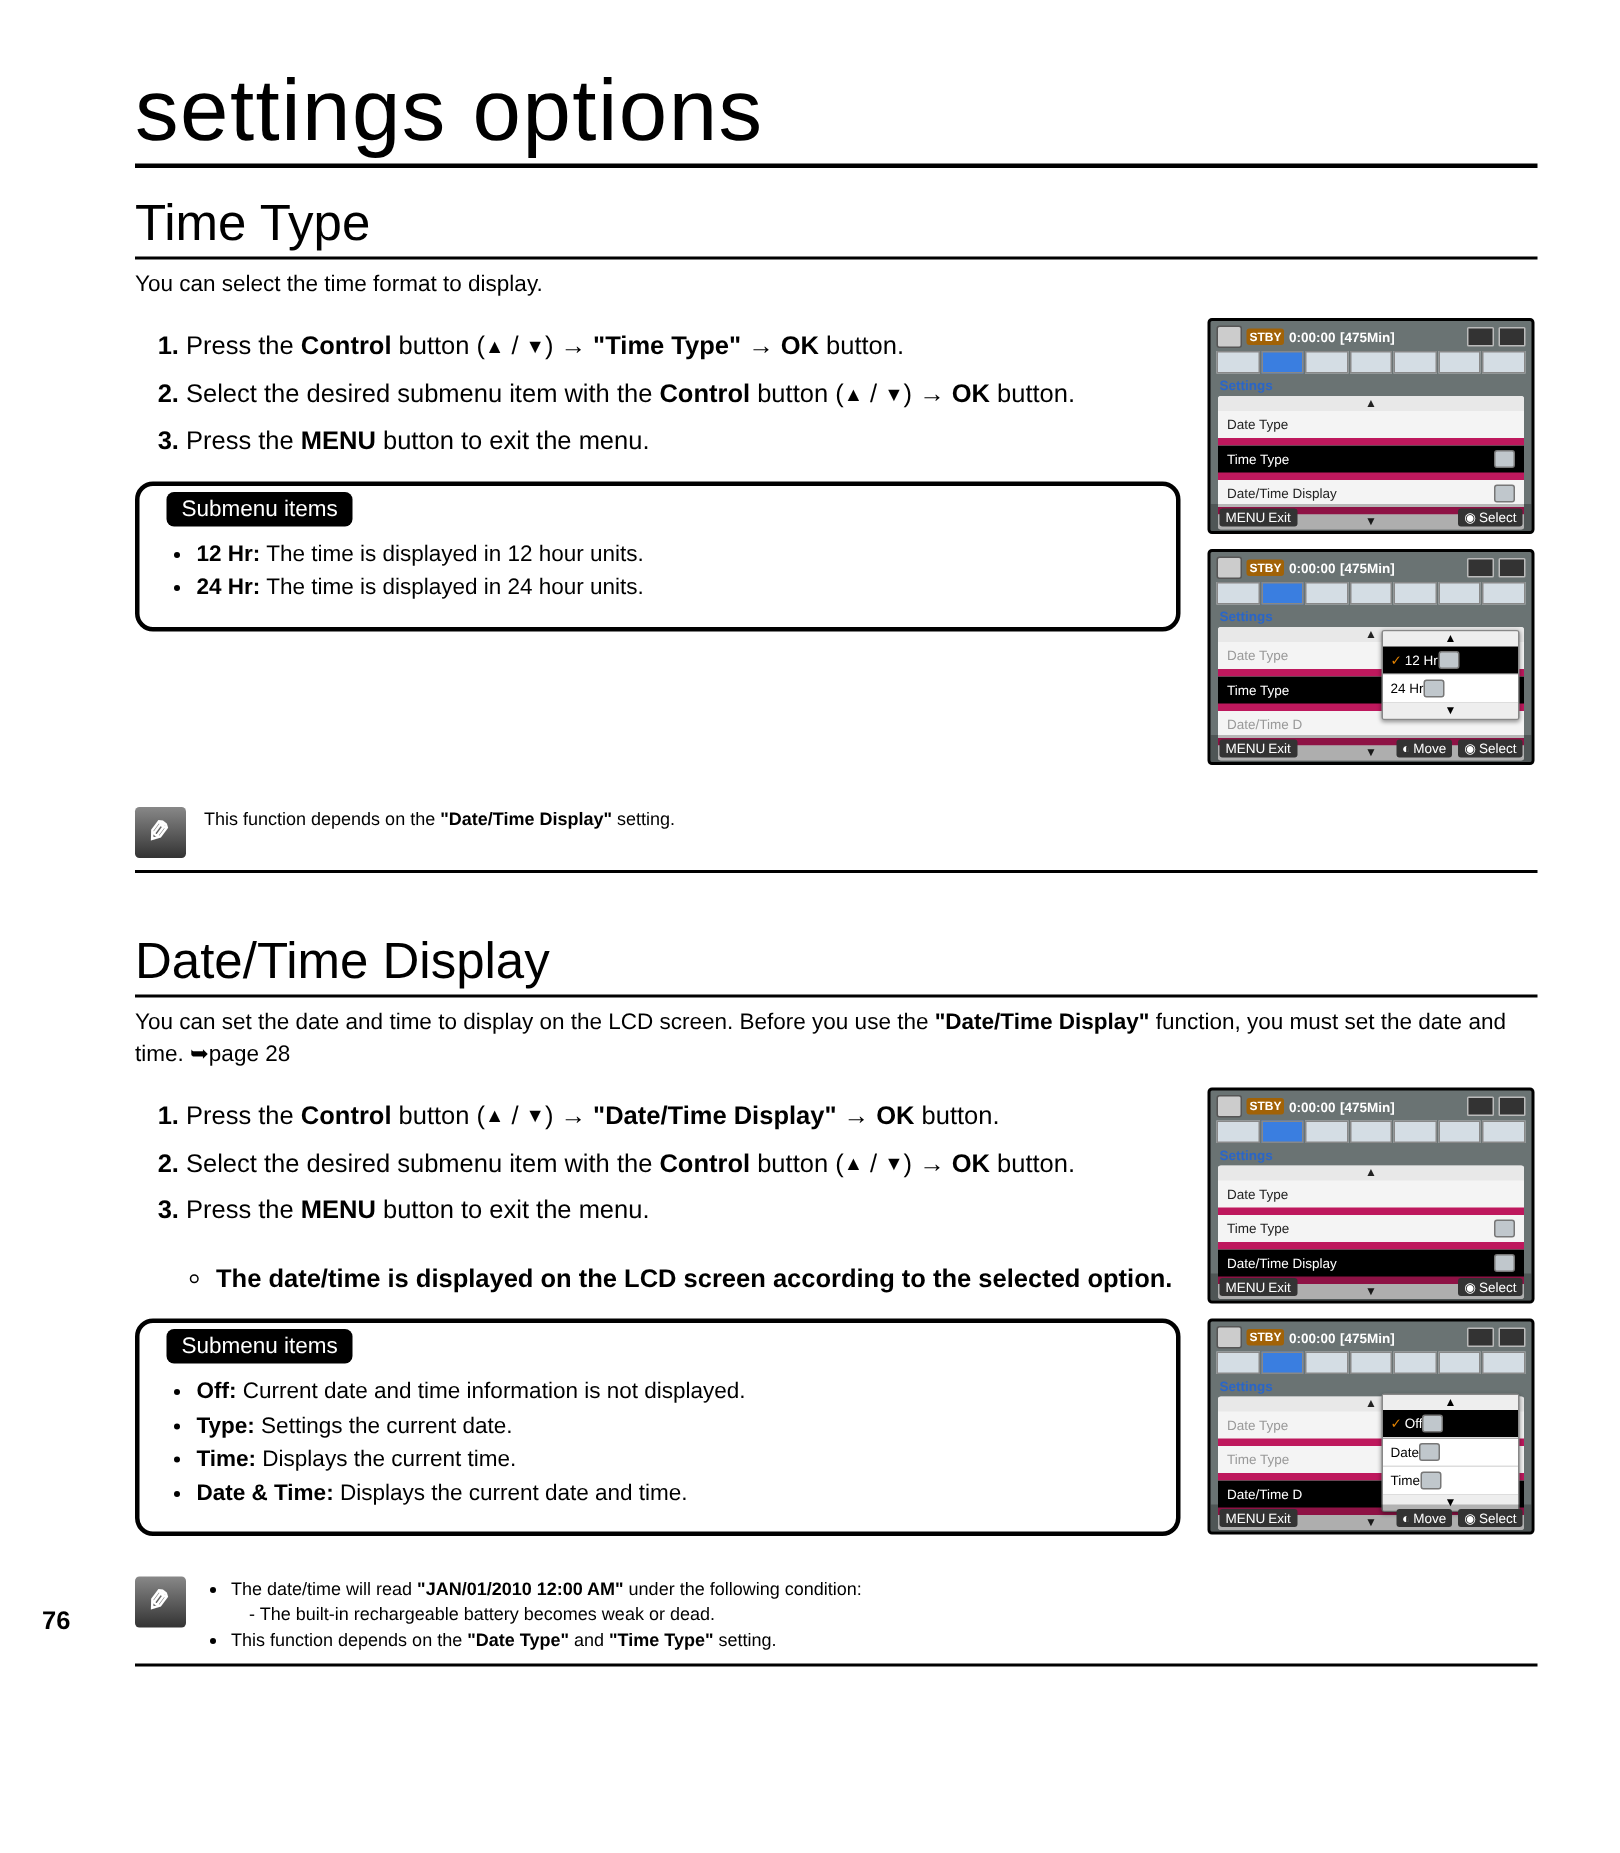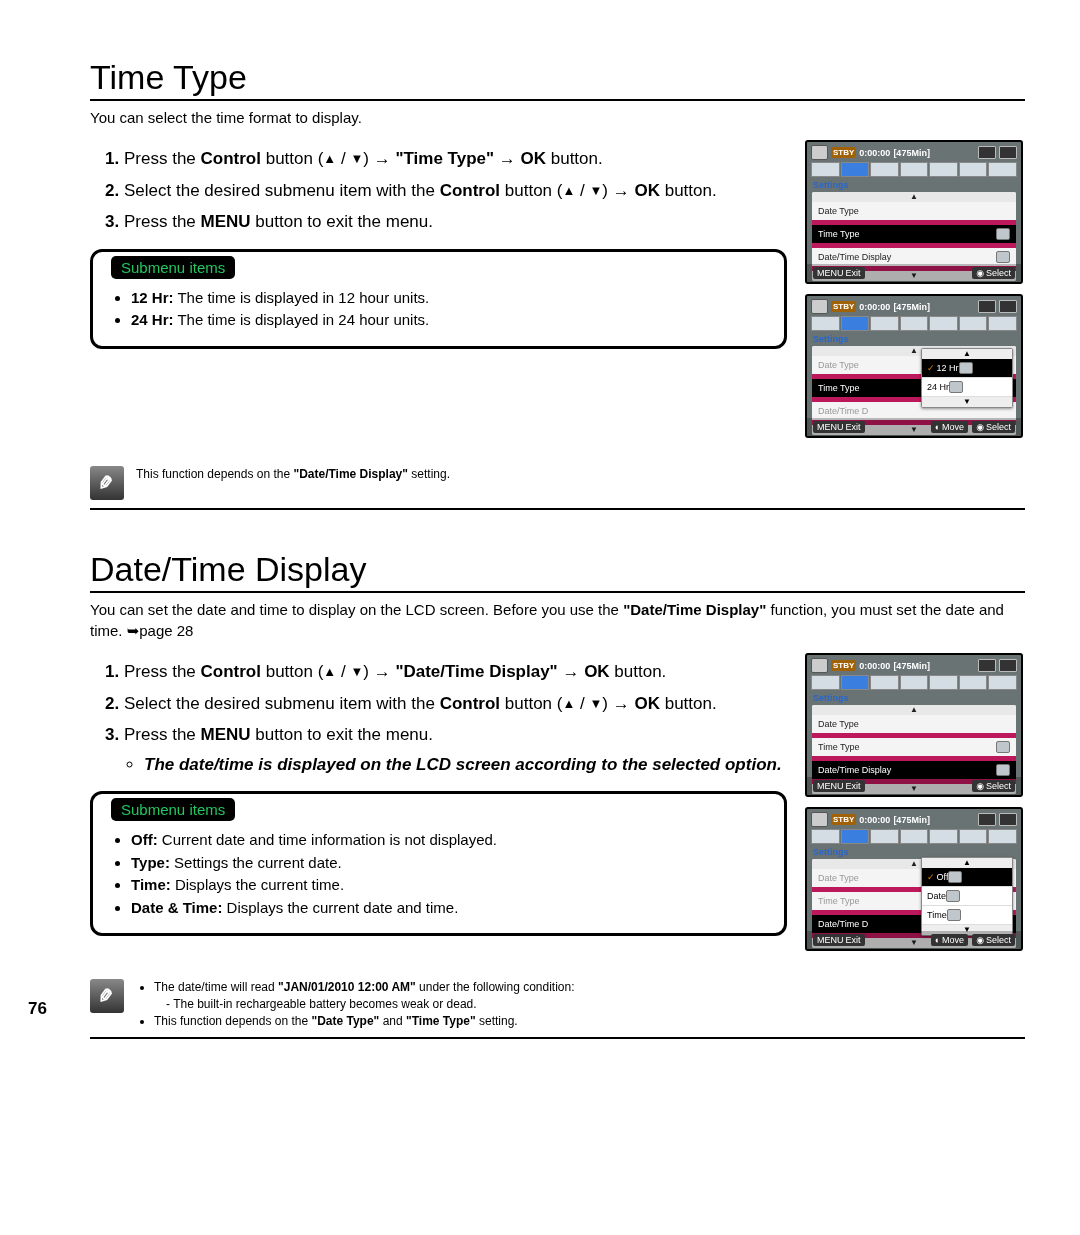--- a/index.html
+++ b/index.html
@@ -63,21 +63,21 @@
   .submenu-box {
     border: 3px solid #000;
     border-radius: 12px;
     padding: 8px 18px 14px 18px;
     position: relative;
     margin-top: 6px;
   }
   .submenu-tab {
     display: inline-block;
     background: #000;
-    color: #22c55e;
+    color: #ffffff;
     font-size: 15px;
     padding: 3px 10px;
     border-radius: 5px;
     position: relative;
     top: -4px;
   }
   .submenu-box ul {
     margin: 4px 0 0 0;
     padding-left: 20px;
     font-size: 15px;
@@ -196,20 +196,21 @@
   }
   .cam-popup .prow.sel{ background:#000; color:#fff;}
   .cam-popup .prow .chk{ color:#e08000; font-size:9px; margin-right:2px;}
   .cam-popup .pup,.cam-popup .pdown{text-align:center;font-size:8px;height:10px;line-height:10px;background:#eee;}
   .ico-sm{width:12px;height:10px;border:1px solid #777;border-radius:2px;display:inline-block;background:#c0c7cc;}
 </style>
 </head>
 <body>
 
 <div class="page">
+  <div class="page-title">settings options</div>
 
   <div class="section-title">Time Type</div>
   <div class="intro">You can select the time format to display.</div>
 
   <div class="content-row">
     <div class="content-left">
       <ol class="steps">
         <li><span>Press the </span><b>Control</b><span> button (</span><span class="tri">▲</span><span> / </span><span class="tri">▼</span><span>)</span><span class="arrow"> → </span><b>"Time Type"</b><span class="arrow"> → </span><b>OK</b><span> button.</span></li>
         <li><span>Select the desired submenu item with the </span><b>Control</b><span> button (</span><span class="tri">▲</span><span> / </span><span class="tri">▼</span><span>)</span><span class="arrow"> → </span><b>OK</b><span> button.</span></li>
         <li><span>Press the </span><b>MENU</b><span> button to exit the menu.</span></li>
@@ -349,21 +350,21 @@
   <div class="intro">
     <span>You can set the date and time to display on the LCD screen. Before you use the </span><b>"Date/Time Display"</b><span> function, you must set the date and time. ➥page 28</span>
   </div>
 
   <div class="content-row">
     <div class="content-left">
       <ol class="steps">
         <li><span>Press the </span><b>Control</b><span> button (</span><span class="tri">▲</span><span> / </span><span class="tri">▼</span><span>)</span><span class="arrow"> → </span><b>"Date/Time Display"</b><span class="arrow"> → </span><b>OK</b><span> button.</span></li>
         <li><span>Select the desired submenu item with the </span><b>Control</b><span> button (</span><span class="tri">▲</span><span> / </span><span class="tri">▼</span><span>)</span><span class="arrow"> → </span><b>OK</b><span> button.</span></li>
         <li><span>Press the </span><b>MENU</b><span> button to exit the menu.</span>
-          <ul style="font-weight:normal; margin-top:4px; padding-left:20px;font-style:italic;">
+          <ul style="font-weight:normal; margin-top:20px; padding-left:20px;">
             <li>The date/time is displayed on the LCD screen according to the selected option.</li>
           </ul>
         </li>
       </ol>
 
       <div class="submenu-box">
         <div class="submenu-tab">Submenu items</div>
         <ul>
           <li><b>Off:</b><span> Current date and time information is not displayed.</span></li>
           <li><b>Type:</b><span> Settings the current date.</span></li>

